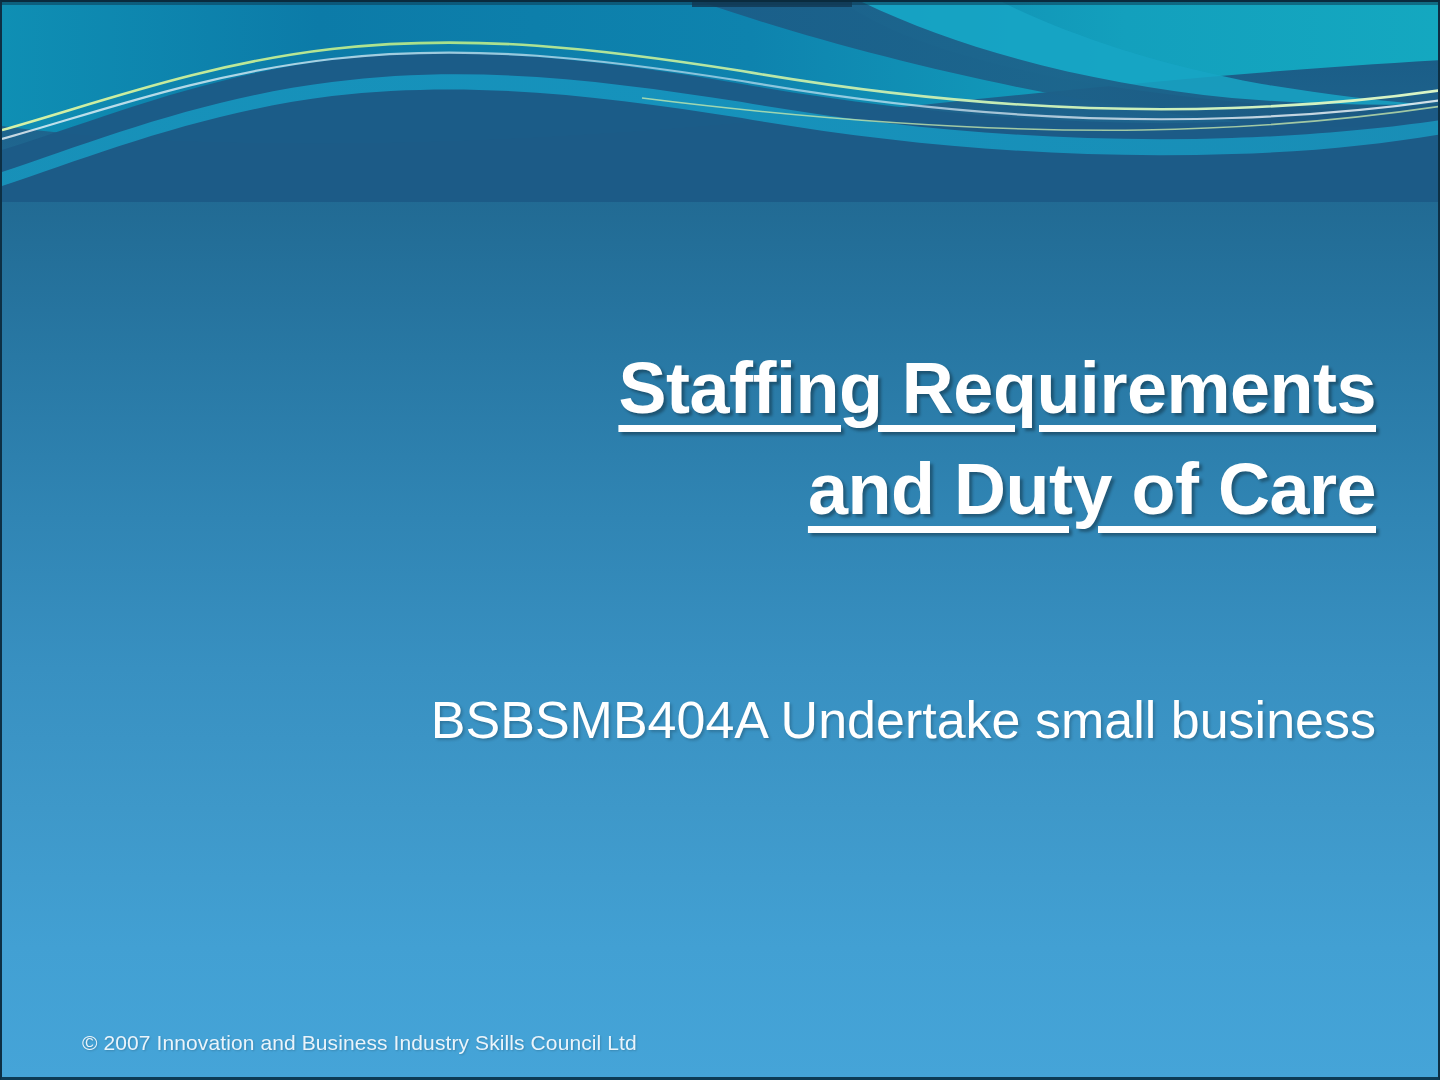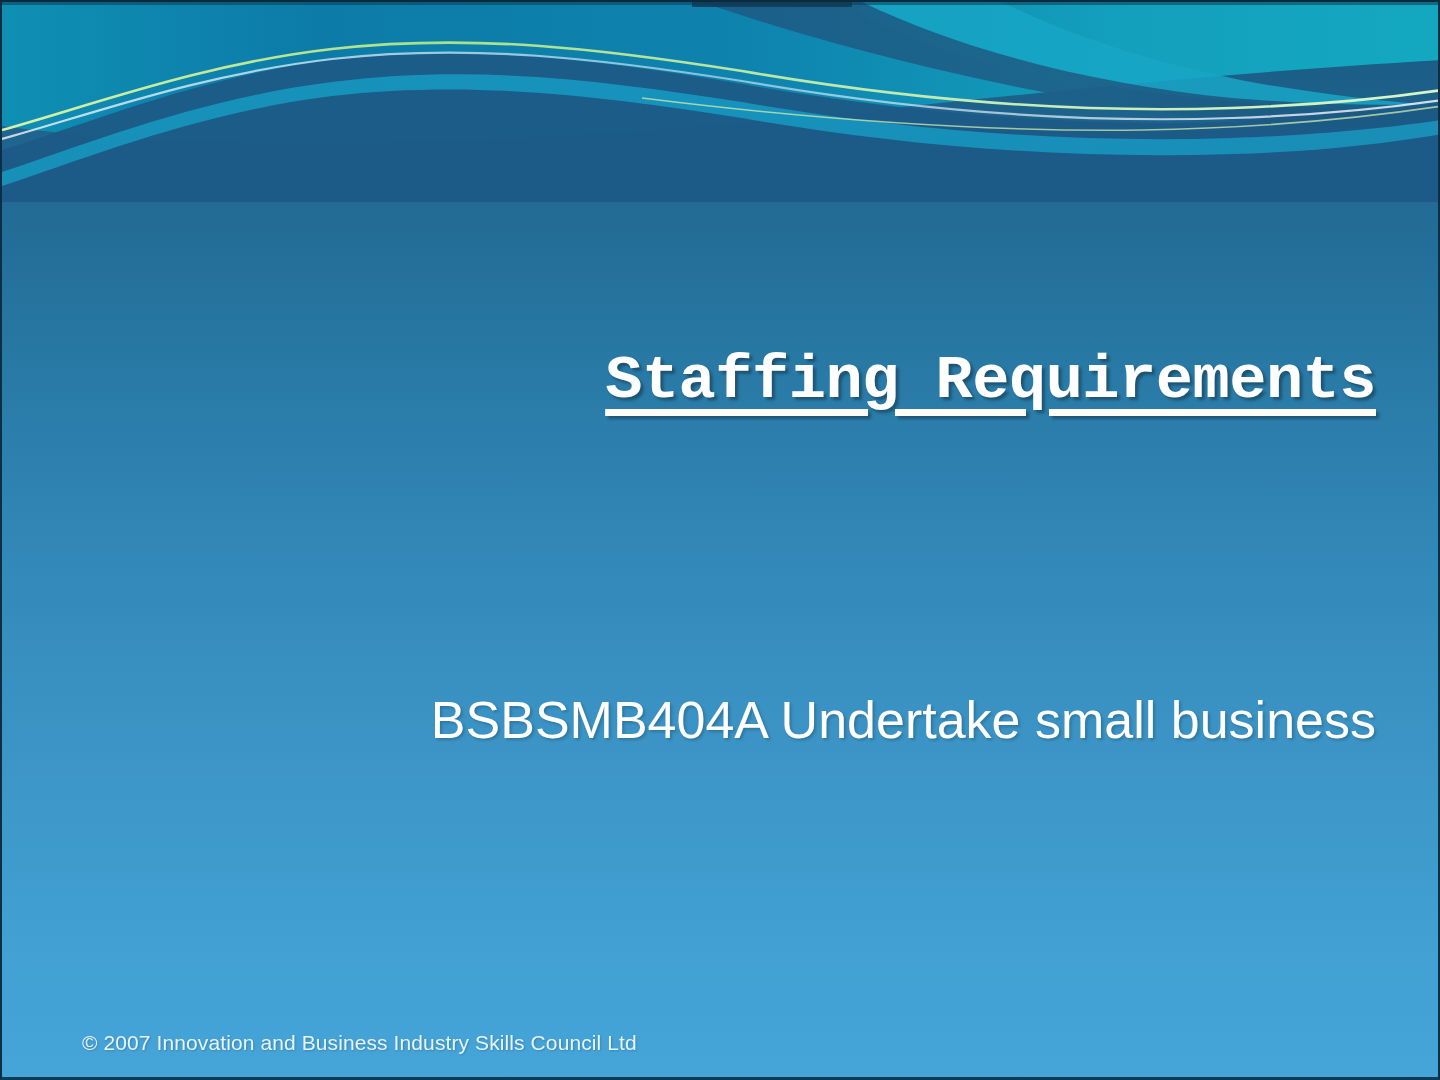--- a/index.html
+++ b/index.html
@@ -44,27 +44,26 @@
   
   .title-block {
     position: absolute;
     left: 120px;
     right: 62px;
     top: 336px;
     text-align: right;
   }
   .title-line {
     display: block;
-    font-size: 62px;
+    font-size: 72px;
     line-height: 1.40;
     font-weight: bold;
     color: #ffffff;
     letter-spacing: -0.5px;
     text-shadow: 3px 3px 3px rgba(0,0,0,0.32);
-    font-family: Liberation Mono, monospace;
   }
   .title-line .ul {
     text-decoration: underline;
     text-decoration-thickness: 7px;
     text-underline-offset: 12px;
   }
 
   
   .subtitle-block {
     position: absolute;
@@ -161,20 +160,21 @@
 
       <path d="M640,96 C800,116 980,130 1140,128 C1260,126 1360,116 1440,104" fill="none" stroke="#cdeeae" stroke-width="1.6" opacity="0.75"></path>
 
       <rect x="0" y="0" width="1440" height="3" fill="#0c3b52" opacity="0.55"></rect>
       <rect x="690" y="0" width="160" height="5" fill="#123a55" opacity="0.85"></rect>
     </svg>
   </div>
 
   <div class="title-block">
     <span class="title-line"><span class="ul">Staffing Requirements</span></span>
+    <span class="title-line"><span class="ul">and Duty of Care</span></span>
   </div>
 
   <div class="subtitle-block">
     <span class="subtitle-line">BSBSMB404A  Undertake small business</span>
   </div>
 
   <div class="footer">© 2007 Innovation and Business Industry Skills Council Ltd</div>
 
 </div>
 

